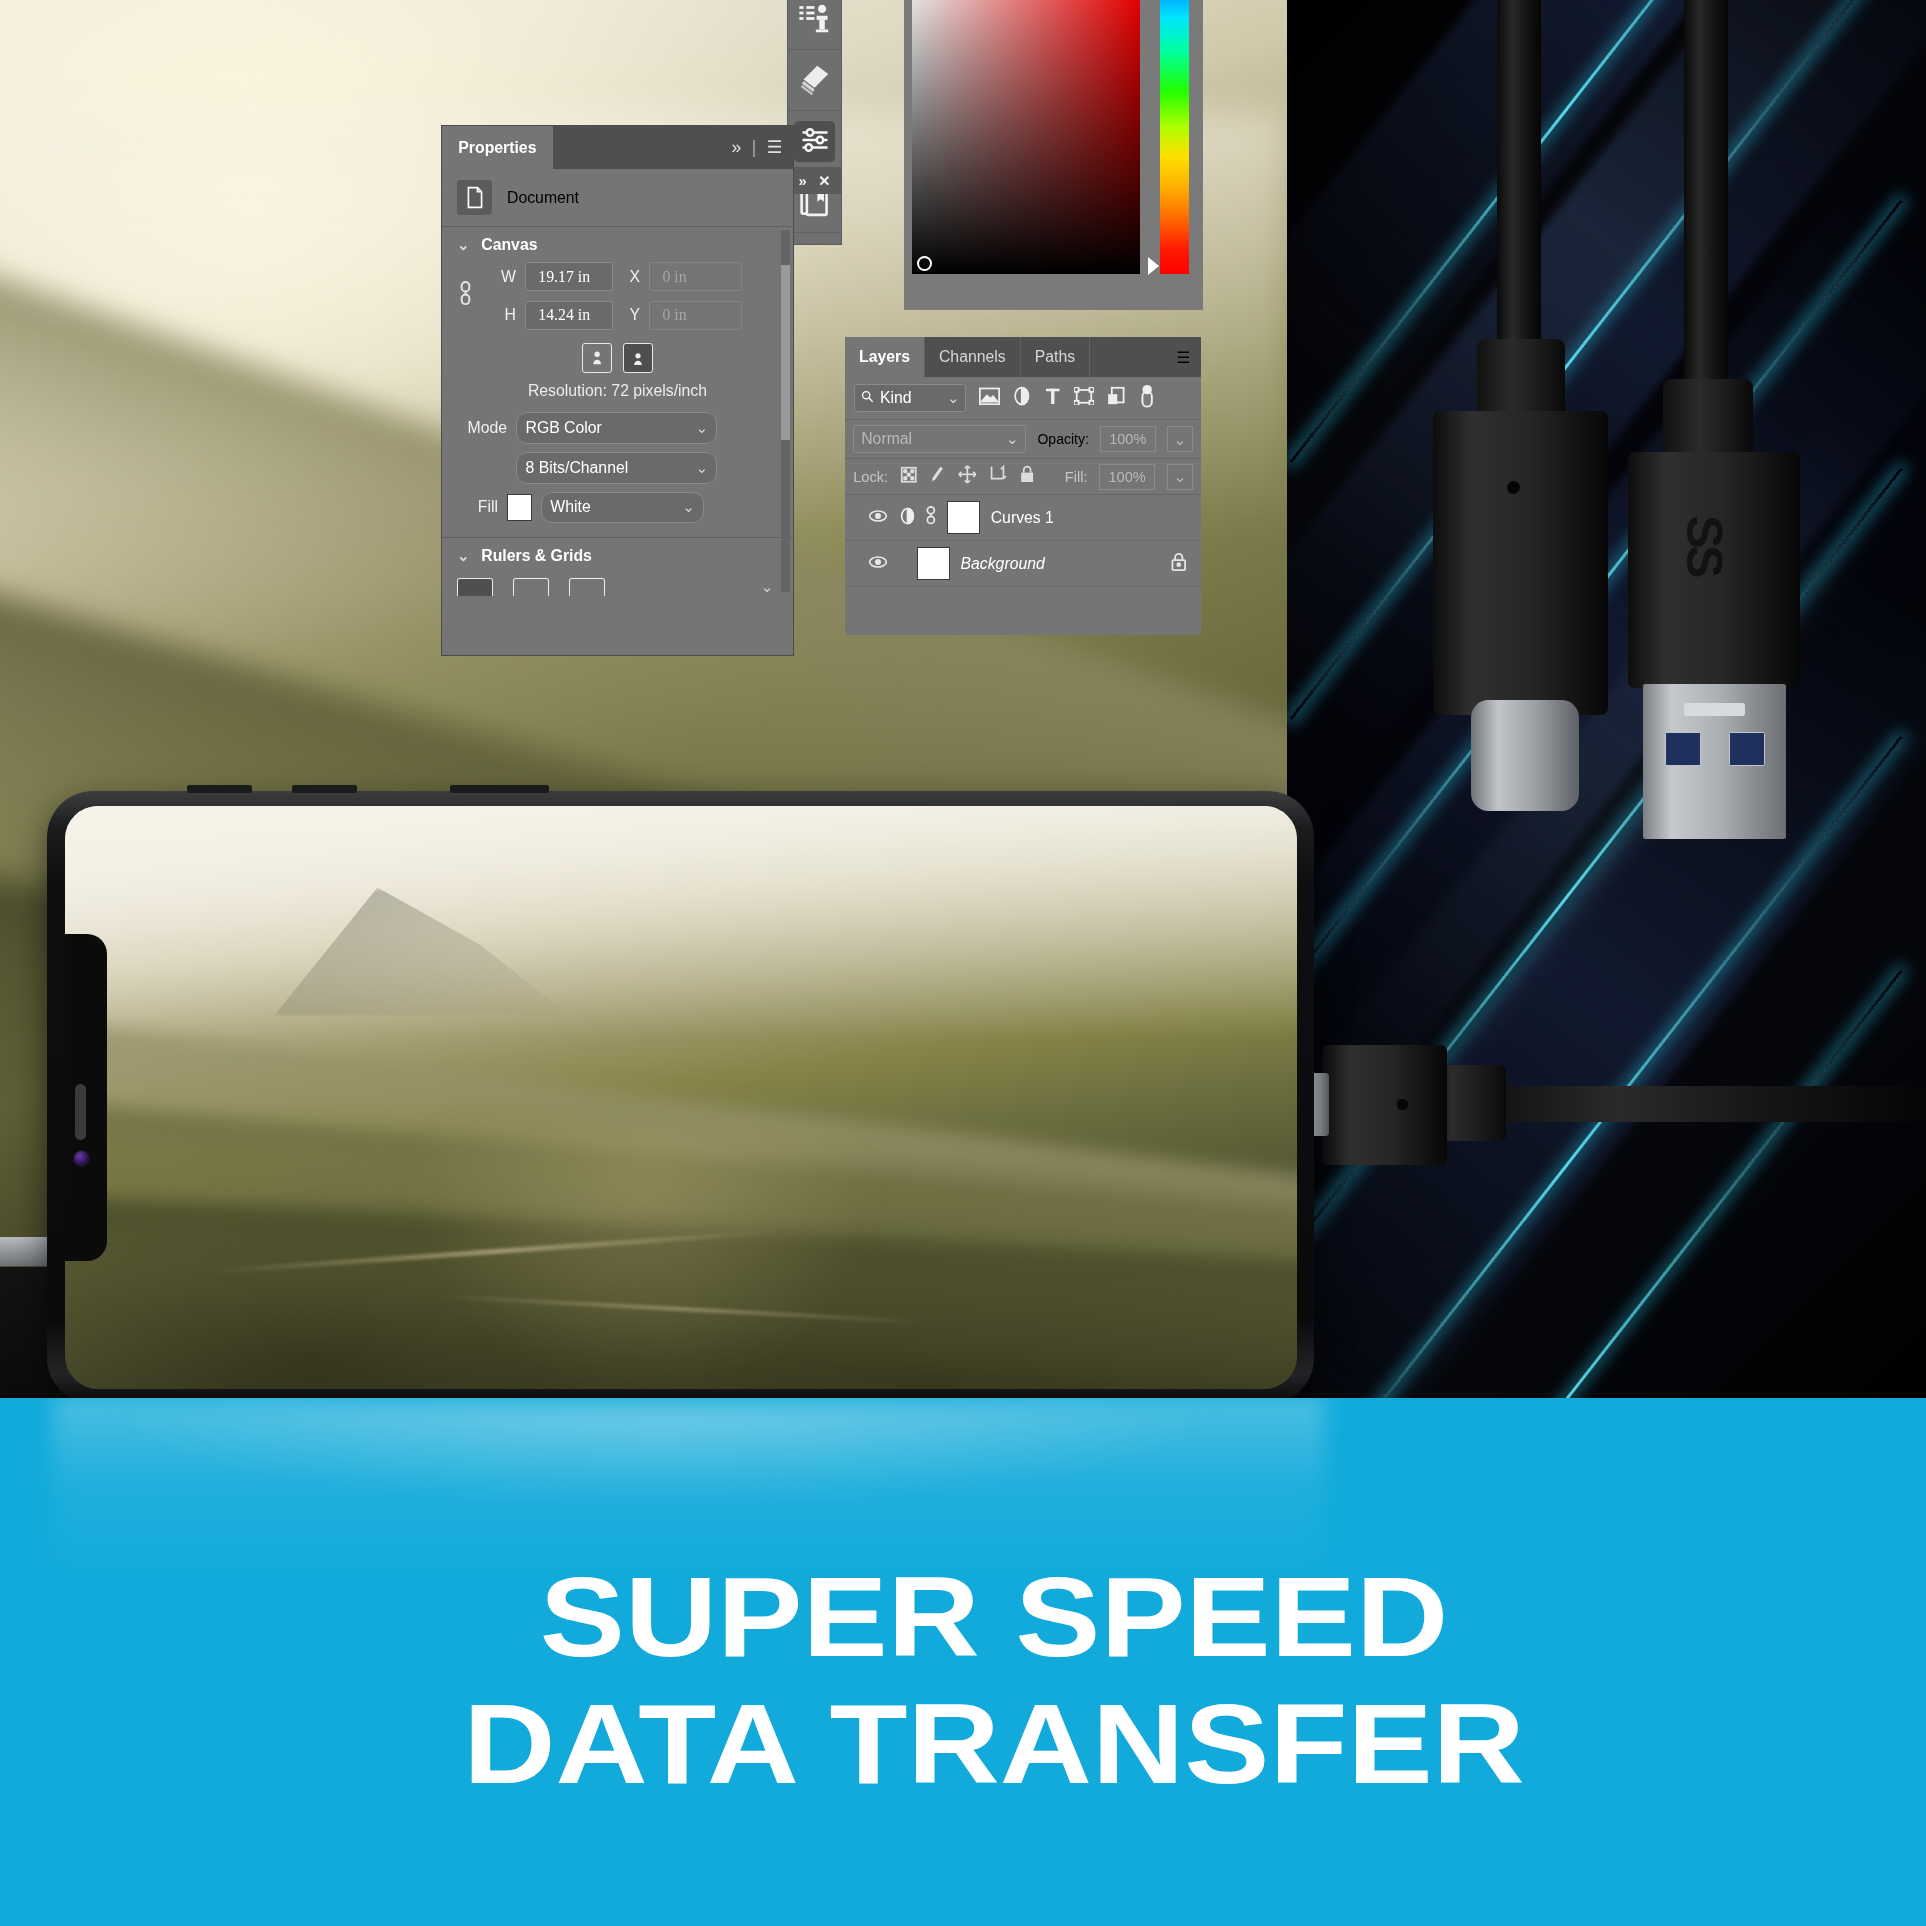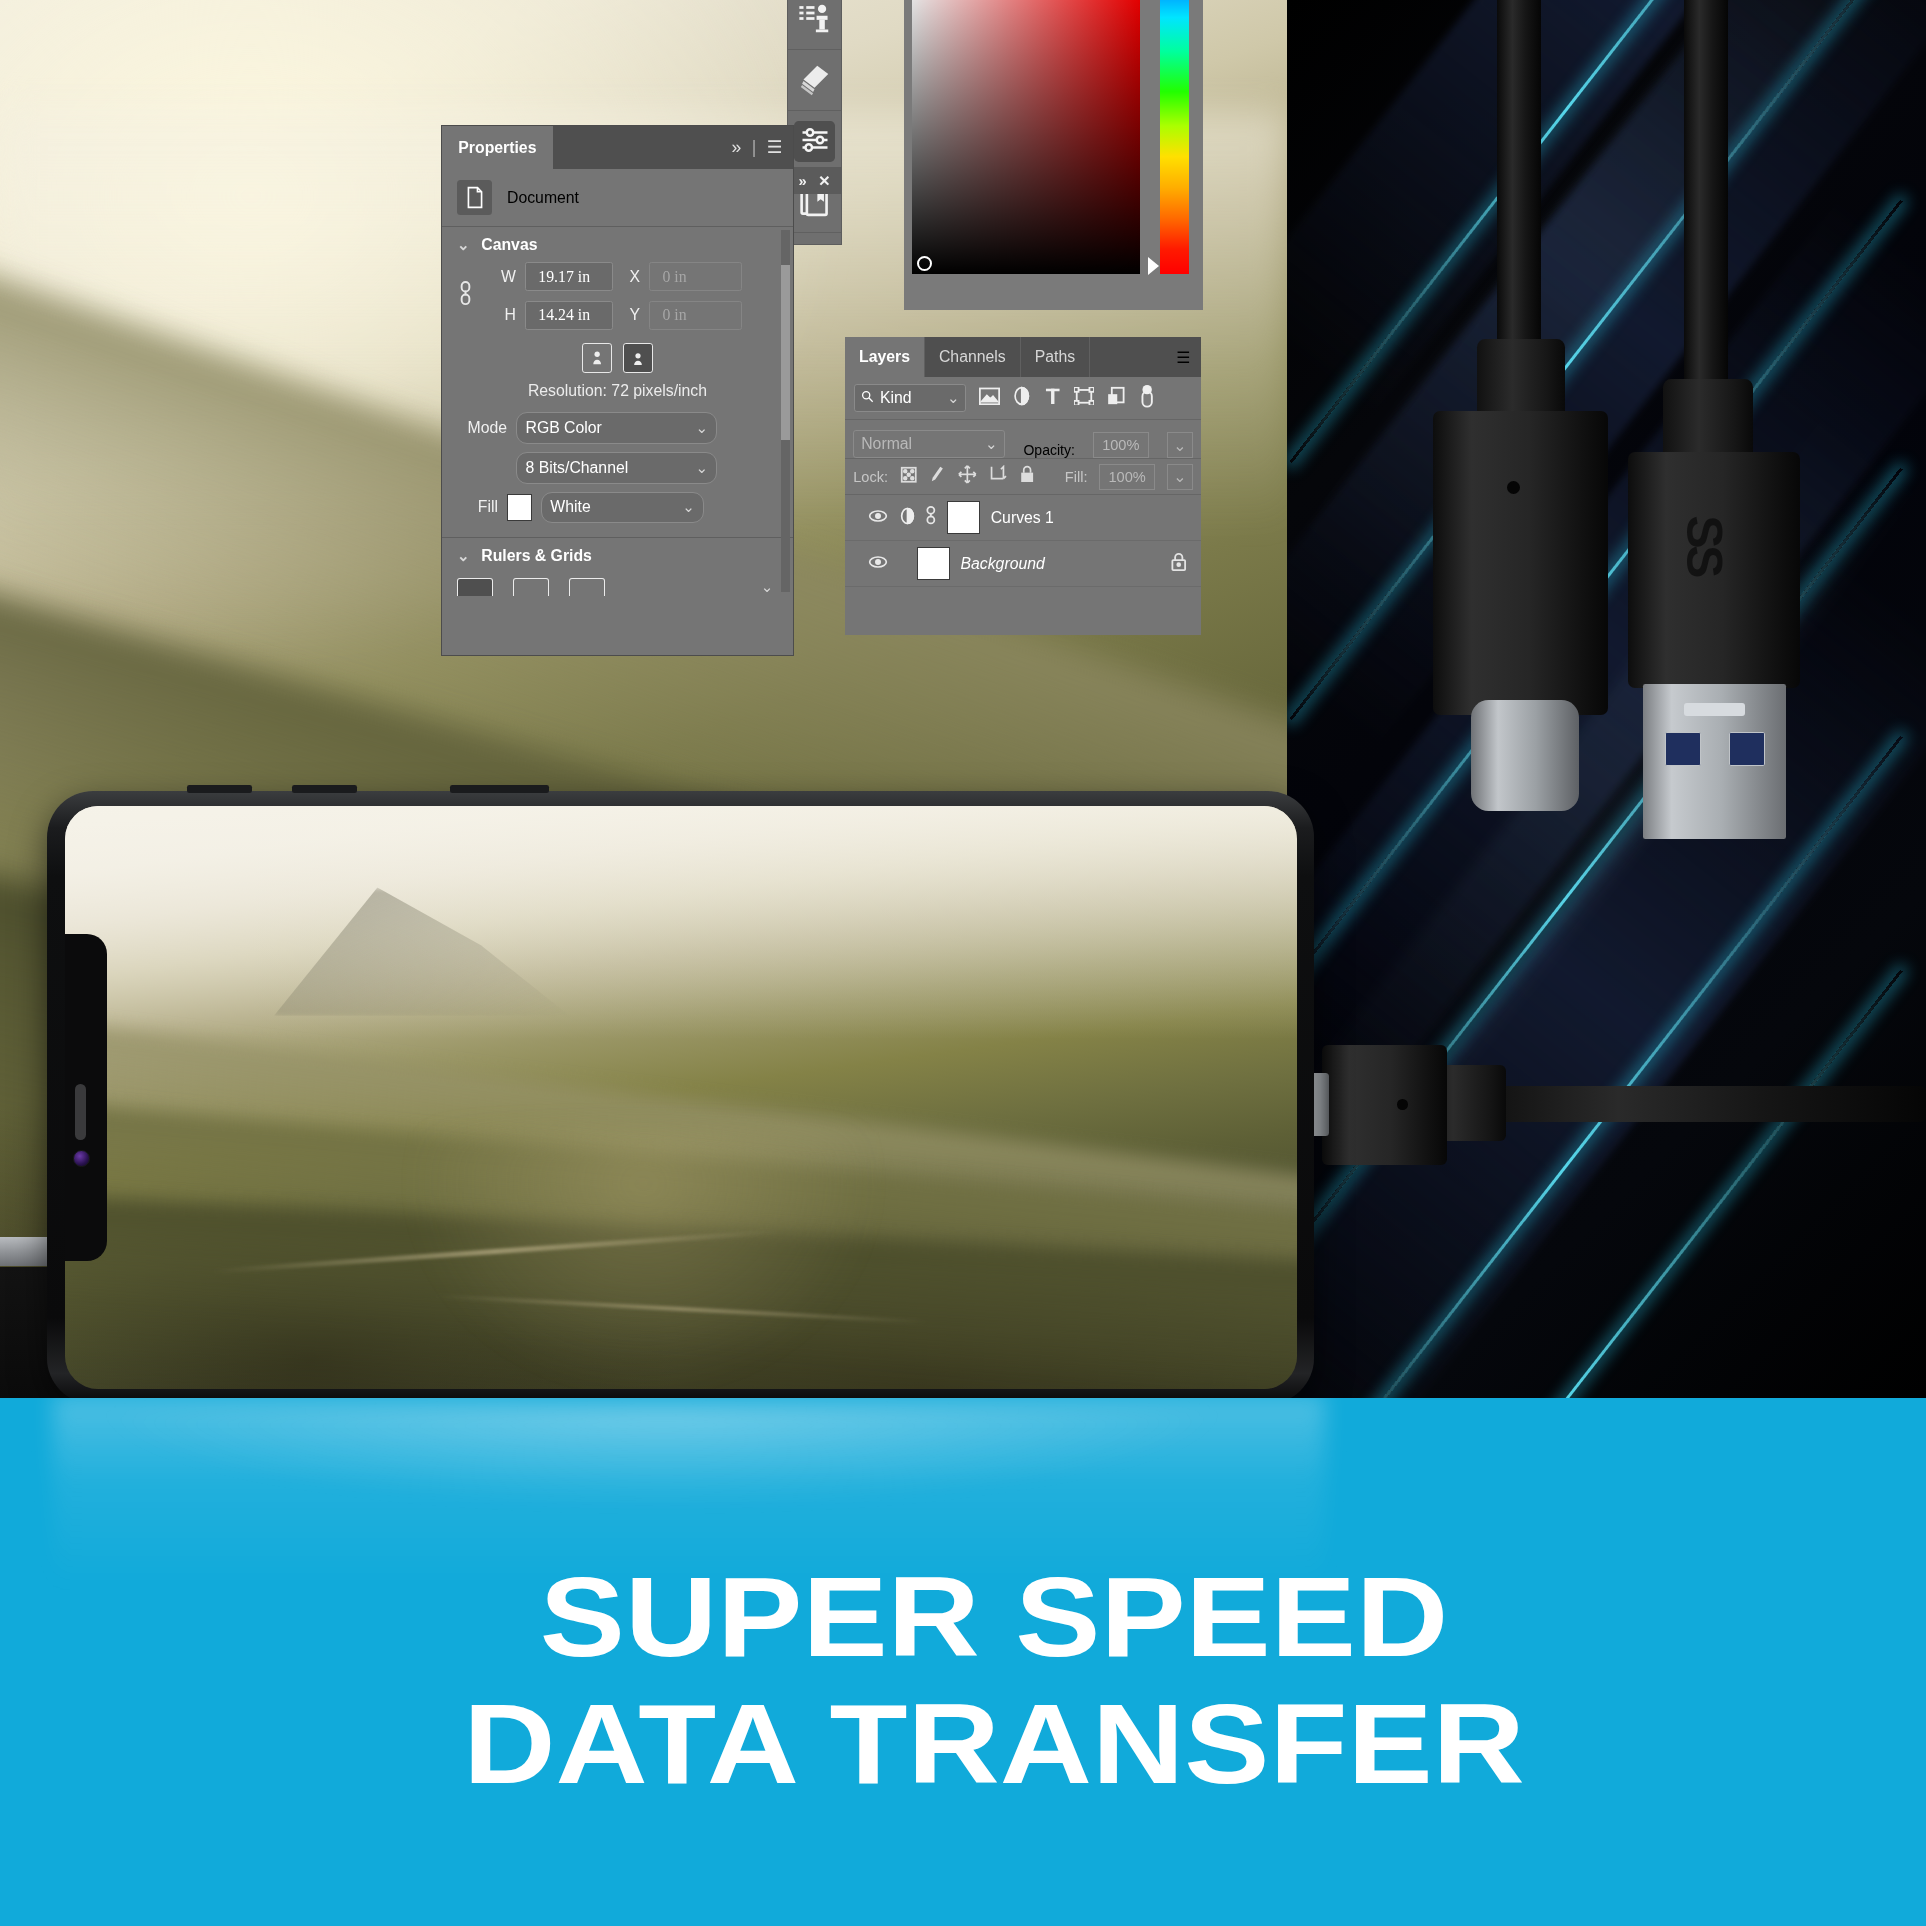--- a/index.html
+++ b/index.html
@@ -173,21 +173,21 @@
   }
   .ly-tabbar { height:40px; background:#4f4f4f; display:flex; align-items:center; position:relative; }
   .ly-tab { height:40px; padding:2px 14px; display:flex; align-items:center; color:#d7d7d7;
             border-right:1.2px solid #606060; }
   .ly-tab.active { background:#757575; color:#fff; font-weight:bold; }
   .ly-menu { position:absolute; right:10.5px; top:10.5px; }
   .ly-filter { height:43px; display:flex; align-items:center; gap:13px; padding:0 9.3px;
                border-bottom:1.2px solid #666; }
   .filter-sel { width:112px; height:28px; background:#6a6a6a; border:0.6px solid #8a8a8a;
                 border-radius:2.9px; display:flex; align-items:center; gap:5.8px; padding:0 5.8px; color:#fff;}
-  .ly-blend { height:39px; display:flex; align-items:flex-end; gap:18px; padding:0 8.2px;
+  .ly-blend { height:39px; display:flex; align-items:center; gap:11px; padding:0 8.2px;
               border-bottom:1.2px solid #666; }
   .blendsel { flex:1; height:28px; background:#757575; border:0.6px solid #8a8a8a; border-radius:2.9px;
               display:flex; align-items:center; justify-content:space-between; padding:0 7px; color:#b9b9b9;}
   .numbox { width:56px; height:26px; background:#757575; border:0.6px solid #8a8a8a;
             display:flex; align-items:center; justify-content:center; color:#b9b9b9; font-size:14.6px;}
   .stepper { width:26px; height:26px; background:#757575; border:0.6px solid #8a8a8a;
              display:flex; align-items:center; justify-content:center; color:#b9b9b9; }
   .ly-lock { height:36px; display:flex; align-items:center; gap:11.7px; padding:0 8.2px;
              border-bottom:1.2px solid #666; color:#c6c6c6; }
   .ly-row { height:46px; display:flex; align-items:center; gap:10.5px; padding:0 21px;

